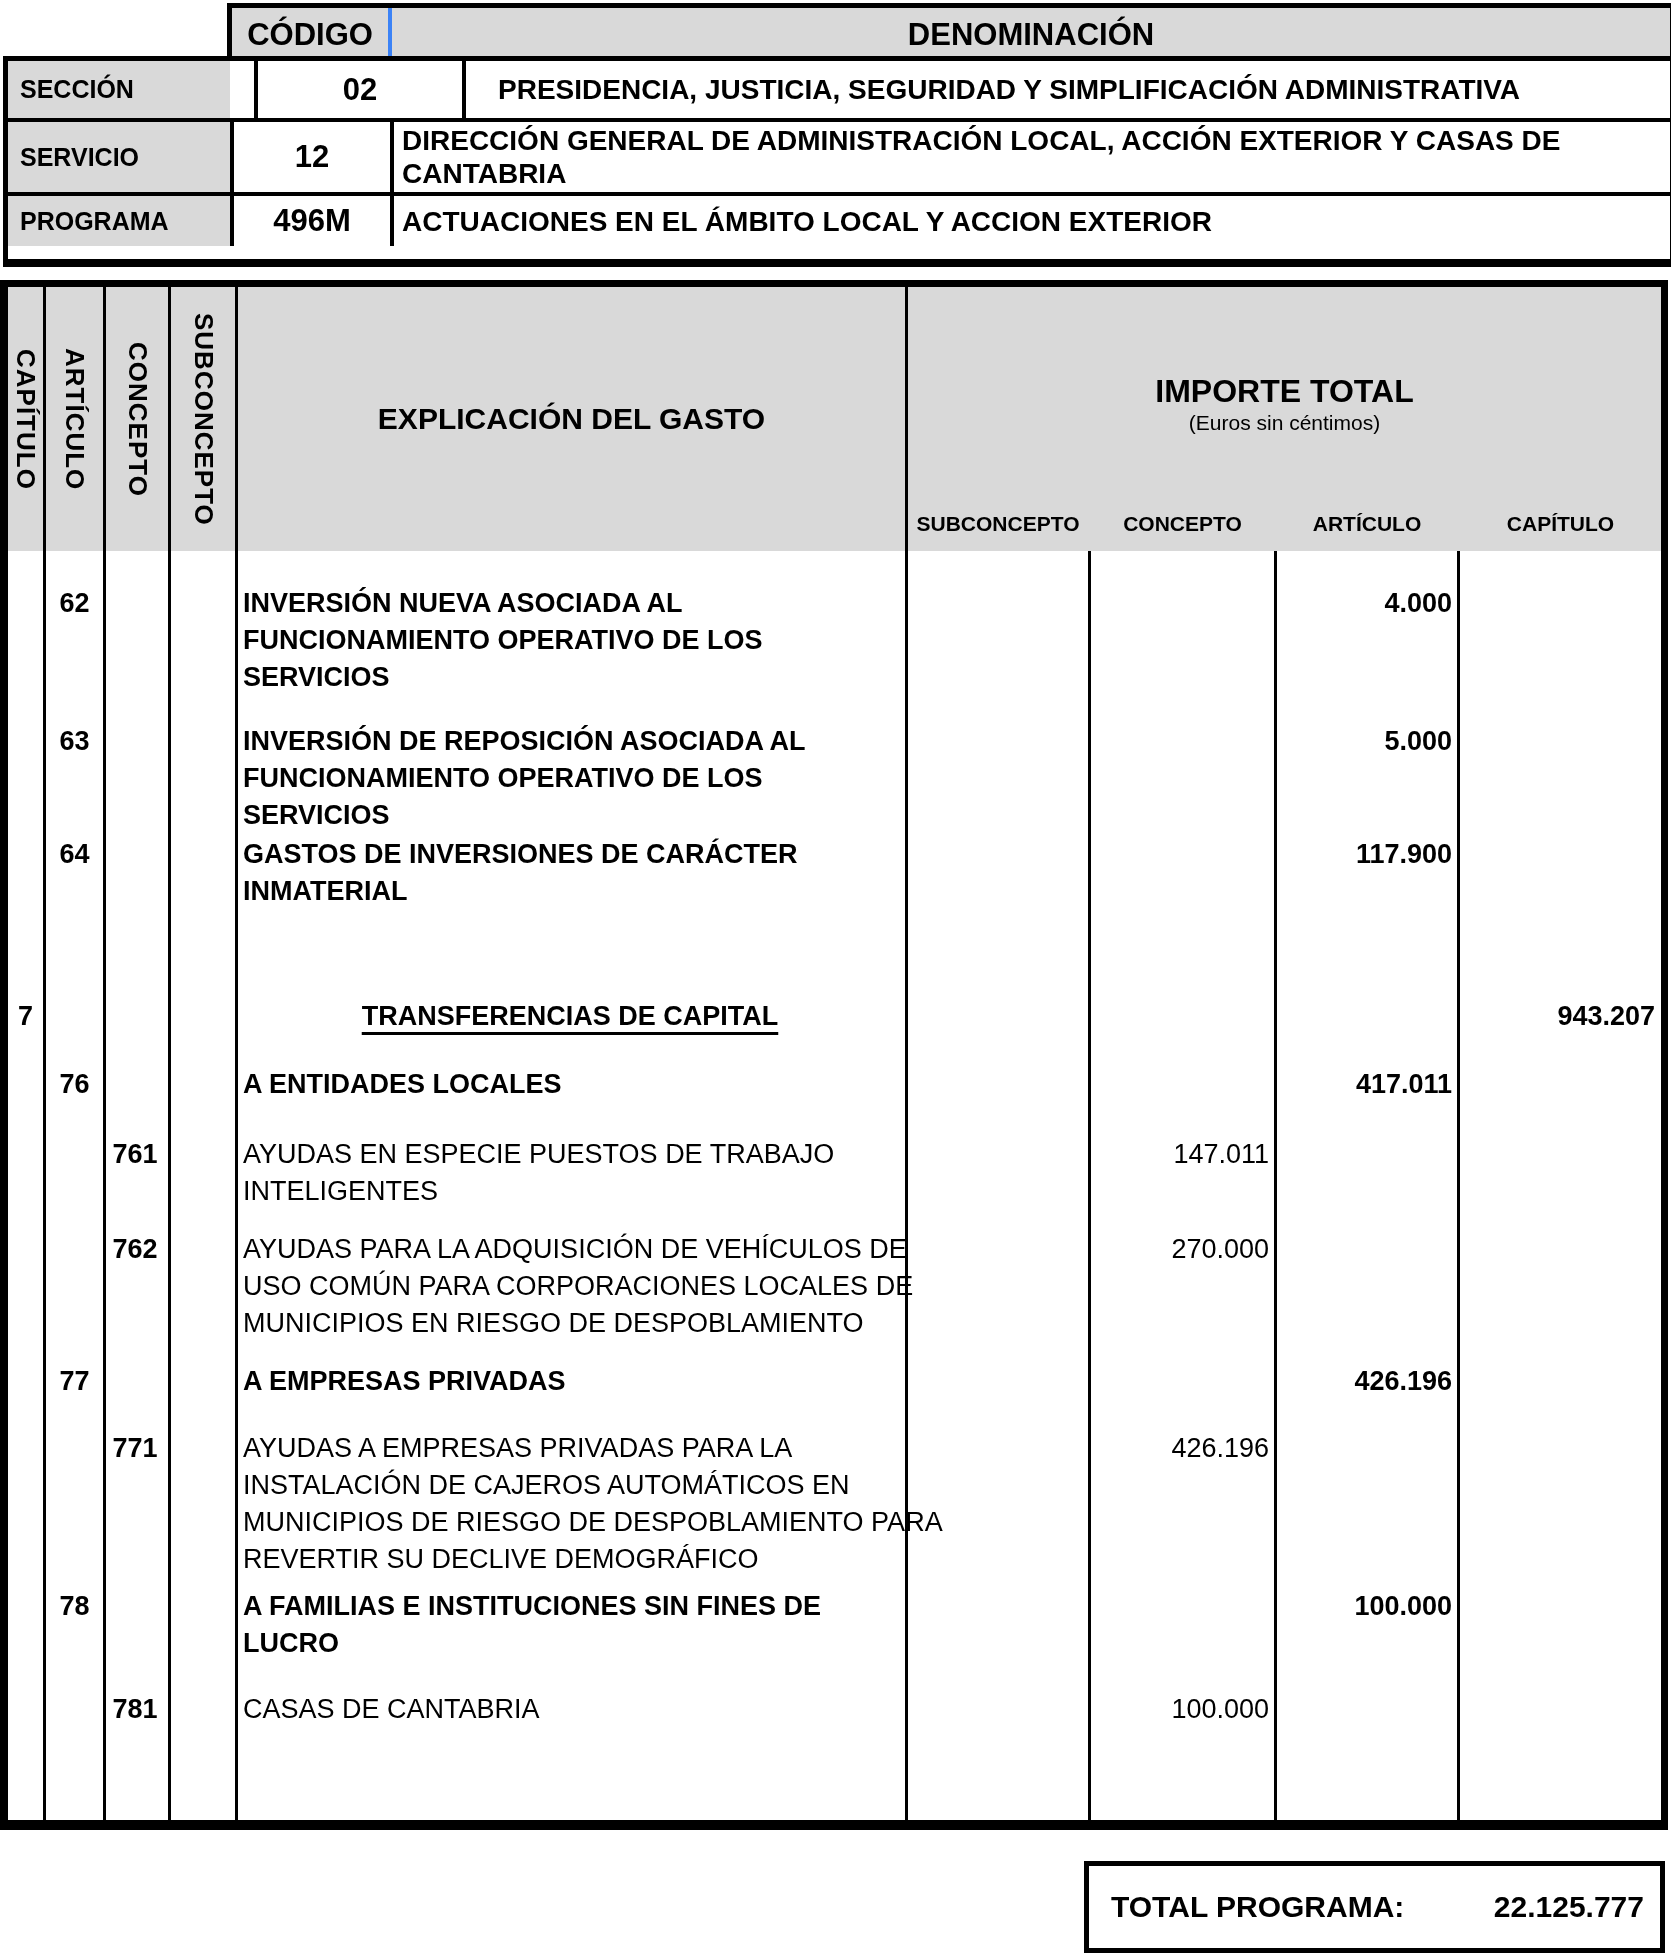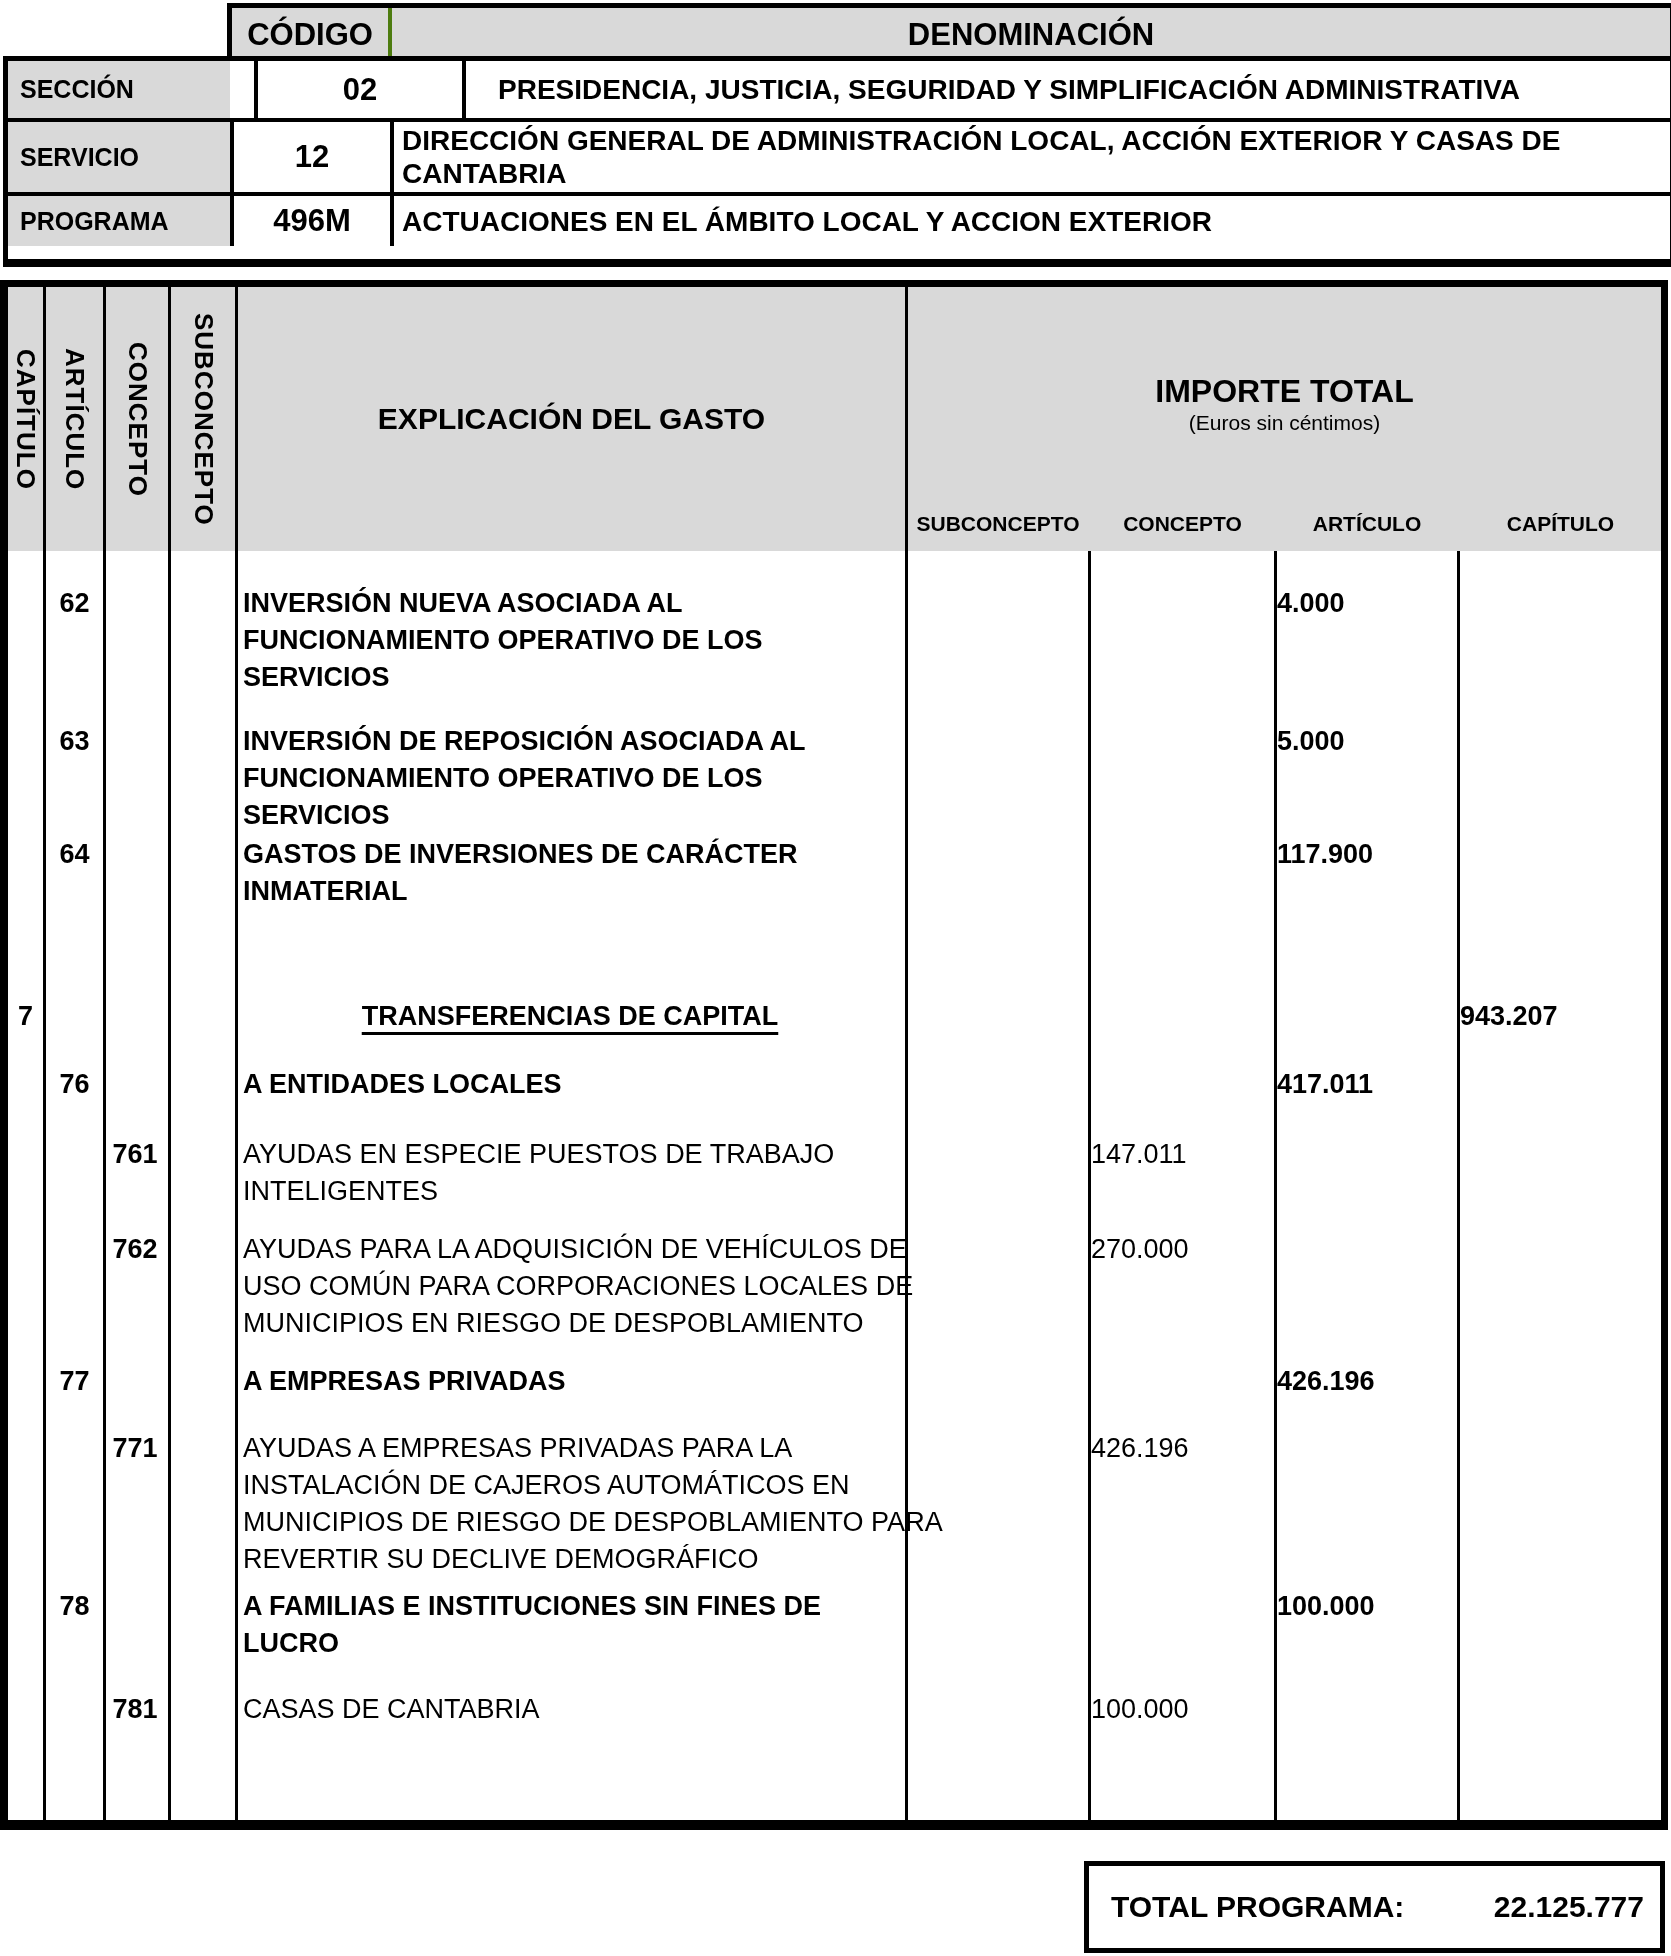--- a/index.html
+++ b/index.html
@@ -3,21 +3,21 @@
 <meta charset="utf-8">
 <style>
   html,body{margin:0;padding:0;background:#ffffff;}
   body{width:1671px;height:1956px;position:relative;font-family:"Liberation Sans",sans-serif;color:#000;}
   .abs{position:absolute;}
   .b{font-weight:bold;}
 
   
   #tt-header{left:227px;top:3px;width:1438px;height:53px;border:5px solid #000;border-bottom:none;background:#d9d9d9;display:flex;}
   #tt-header .hc{height:100%;display:flex;align-items:center;justify-content:center;font-size:31px;font-weight:bold;}
-  #tt-header .hc.codigo{width:156px;border-right:4px solid #4d7c0f;}
+  #tt-header .hc.codigo{width:156px;border-right:4px solid #3b82f6;}
   #tt-header .hc.denom{flex:1;}
   #tt-body{left:3px;top:56px;width:1662px;height:198px;border:solid #000;border-width:5px 6px 8px 5px;background:#fff;}
   .tt-row{display:flex;width:100%;}
   .tt-row .lab{width:222px;background:#d9d9d9;display:flex;align-items:center;padding-left:12px;box-sizing:border-box;font-size:25px;font-weight:bold;}
   .tt-row .vline{width:4px;background:#000;}
   .tt-row .code{width:156px;display:flex;align-items:center;justify-content:center;font-size:31px;font-weight:bold;}
   .tt-row .den{flex:1;display:flex;align-items:center;padding-left:8px;font-size:28px;font-weight:bold;line-height:33px;white-space:pre-line;}
   .tt-hline{height:4px;background:#000;width:100%;}
 
   
@@ -34,21 +34,21 @@
   .sl-art{left:1269px;width:180px;}
   .sl-cap{left:1452px;width:201px;}
 
   .brow{position:absolute;left:0;width:1653px;height:37px;overflow:visible;font-size:27px;line-height:37px;}
   .brow .codecell{position:absolute;top:0;text-align:center;}
   .cc-cap{left:0;width:35px;}
   .cc-art{left:38px;width:57px;}
   .cc-con{left:96px;width:62px;font-weight:bold;}
   .brow .txt{position:absolute;left:235px;top:0;width:660px;white-space:pre;}
   .brow .txt.chapter{left:227px;width:670px;text-align:center;text-decoration:underline;text-decoration-thickness:3px;text-underline-offset:7px;}
-  .amt{position:absolute;top:0;box-sizing:border-box;}
+  .amt{position:absolute;top:0;text-align:right;box-sizing:border-box;}
   .amt-con{left:1083px;width:183px;padding-right:5px;}
   .amt-art{left:1269px;width:180px;padding-right:5px;}
   .amt-cap{left:1452px;width:201px;padding-right:6px;}
 
   
   #total-box{left:1084px;top:1861px;width:581px;height:92px;border:5px solid #000;box-sizing:border-box;background:#fff;display:flex;align-items:center;justify-content:space-between;padding:0 16px 0 22px;font-size:30px;font-weight:bold;}
 </style>
 </head>
 <body>
 

